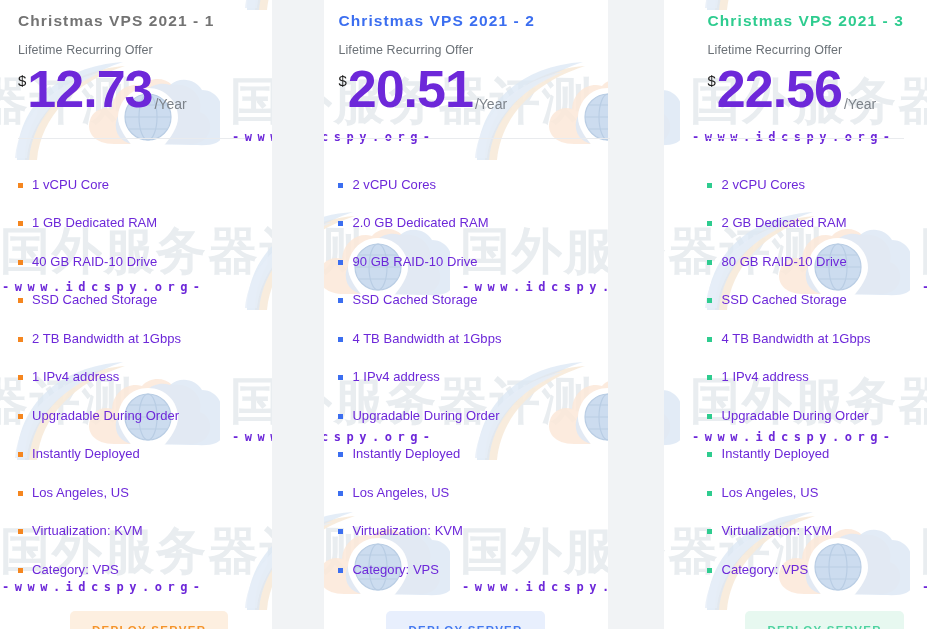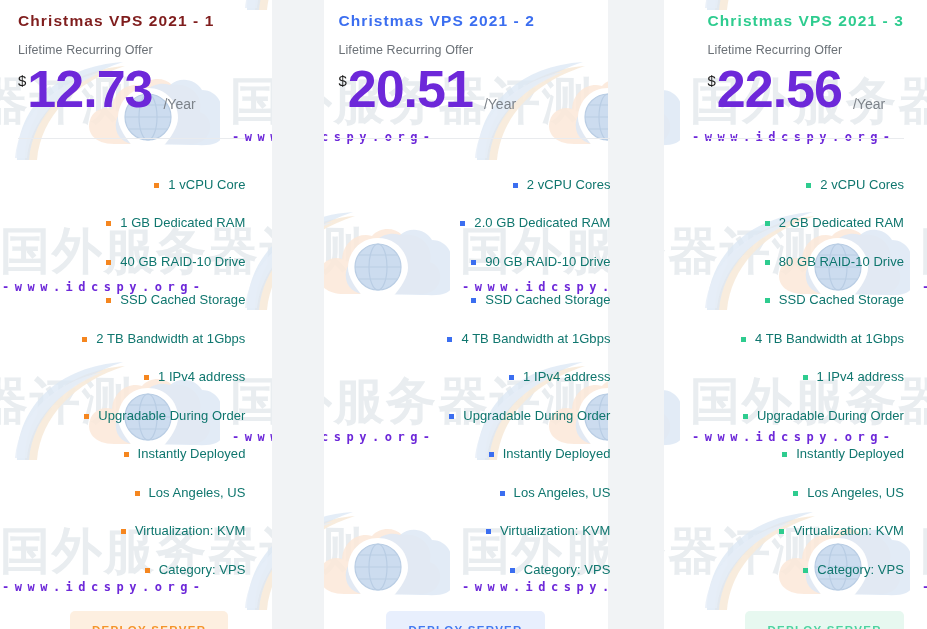--- a/index.html
+++ b/index.html
@@ -137,43 +137,42 @@
     color: #6d28d9;
     line-height: 0.95;
     letter-spacing: -1px;
   }
   .period {
     font-size: 14px;
     color: #7d838a;
     line-height: 1;
     position: relative;
     top: -3px;
-    margin-left: 11px;
+    margin-left: 2px;
   }
 
   .divider {
     height: 1px;
     background: #e9ebee;
     margin-top: 24px;
   }
 
   .features {
     list-style: none;
     margin: 0;
     padding: 0;
     padding-top: 26px;
   }
   .feature {
     display: flex;
     align-items: center;
     height: 38.5px;
     font-size: 13px;
-    color: #0f766e;
+    color: #6d28d9;
     letter-spacing: 0.05px;
-    justify-content: flex-end;
   }
   .bullet {
     width: 5px;
     height: 5px;
     flex: 0 0 5px;
     margin-right: 9px;
     position: relative;
     top: 1px;
   }
 
@@ -415,21 +414,21 @@
       <div class="wm-url">-www.idcspy.org-</div>
     </div>
   </div>
 
 <div class="gutter" id="gutter-1"></div>
 <div class="gutter" id="gutter-2"></div>
 
 <div id="plans">
     <div class="plan" id="plan-0">
       <div class="plan-inner">
-        <h2 class="plan-title" style="color: #7f1d1d;">Christmas VPS 2021 - 1</h2>
+        <h2 class="plan-title" style="color: #737373;">Christmas VPS 2021 - 1</h2>
         <p class="plan-subtitle">Lifetime Recurring Offer</p>
         <div class="price-row">
           <span class="currency">$</span>
           <span class="amount">12.73</span>
           <span class="period">/Year</span>
         </div>
         <div class="divider"></div>
         <ul class="features">
           <li class="feature">
             <span class="bullet" style="background: rgb(245, 134, 31);"></span>

